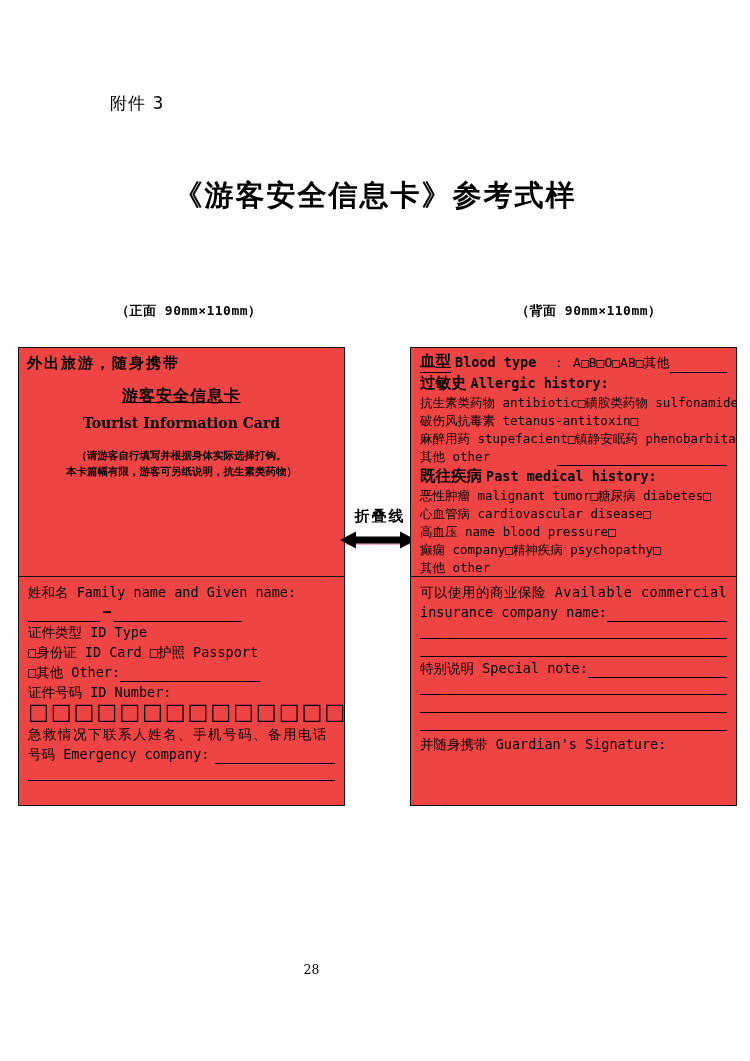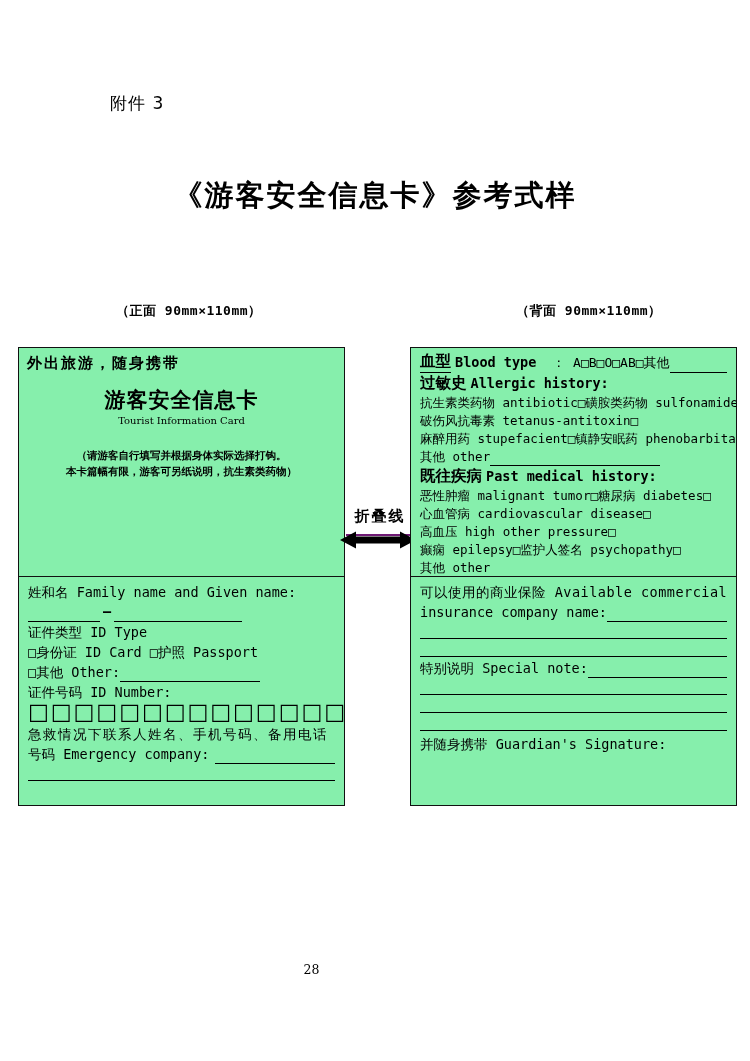--- a/index.html
+++ b/index.html
@@ -11,32 +11,32 @@
   
   .attachment{left:110px;top:92px;font-size:17px;letter-spacing:1px;}
   .doc-title{left:0;top:176px;width:750px;text-align:center;
     font-size:29px;font-weight:bold;letter-spacing:2px;}
   .caption{font-size:13px;font-weight:bold;letter-spacing:0.5px;
     font-family:"DejaVu Sans Mono","DejaVu Sans",sans-serif;}
   .caption-front{left:116px;top:302px;}
   .caption-back{left:516px;top:302px;}
   
   .card{top:347px;width:327px;height:459px;border:1.5px solid #111;
-    background:#86efac;box-sizing:border-box;}
+    background:#ef4444;box-sizing:border-box;}
   .card-front{left:18px;}
   .card-back{left:410px;}
   .card-upper{position:absolute;top:0;left:0;right:0;height:228px;overflow:hidden;}
   .card-lower{position:absolute;top:228px;left:0;right:0;bottom:0;
     border-top:1.5px solid #111;overflow:hidden;}
   
   .carry-note{left:8px;top:6px;font-size:15px;font-weight:bold;letter-spacing:2px;}
   .front-title-zh{left:0;top:38px;width:100%;text-align:center;
-    font-size:21px;font-weight:bold;letter-spacing:1px;}
+    font-size:16px;font-weight:bold;letter-spacing:1px;text-decoration:underline;}
   .front-title-en{left:0;top:67px;width:100%;text-align:center;
-    font-family:"DejaVu Serif",serif;font-size:10px;font-weight:normal;}
+    font-family:"DejaVu Serif",serif;font-size:14px;font-weight:bold;}
   .front-note{left:0;top:99px;width:100%;text-align:center;
     font-size:10.5px;font-weight:bold;line-height:16px;}
   
   .form{padding:5px 9px 0 9px;font-size:13.5px;
     font-family:"DejaVu Sans Mono","DejaVu Sans",sans-serif;}
   .row{height:20px;line-height:20px;white-space:nowrap;}
   .frow{display:flex;align-items:flex-end;}
   .uline{border-bottom:1px solid #000;display:inline-block;height:17px;}
   .fill{flex:1;}
   .blank-row{height:18px;}
@@ -45,25 +45,25 @@
   .boxes{height:22px;line-height:20px;font-size:22px;letter-spacing:2px;
     font-family:"DejaVu Sans",sans-serif;}
   
   .bform{padding:4px 9px 0 9px;font-family:"DejaVu Sans Mono","DejaVu Sans",sans-serif;}
   .hrow{height:21px;line-height:21px;display:flex;align-items:flex-end;white-space:nowrap;}
   .zh-head{font-size:15.5px;font-weight:bold;font-family:"DejaVu Sans",sans-serif;}
   .zh-underline{border-bottom:1.5px solid #000;}
   .en-head{font-size:13.5px;font-weight:bold;margin-left:4px;}
   .opts{font-size:13px;margin-left:16px;}
   .irow{height:18px;line-height:18px;font-size:12.5px;white-space:nowrap;}
-  .orow{display:flex;align-items:flex-end;}
+  .orow{display:flex;align-items:flex-end;justify-content:space-between;}
   .orow .uline{height:15px;}
   
   .fold-label{left:346px;top:507px;width:68px;text-align:center;font-size:15px;
-    font-weight:bold;letter-spacing:2px;border-bottom:2px solid #701a75;padding-bottom:8px;}
+    font-weight:bold;letter-spacing:2px;border-bottom:2px solid #f9a8d4;padding-bottom:17px;}
   .fold-arrow{left:337px;top:529px;}
   
   .page-num{left:0;top:962px;width:623px;text-align:center;font-size:12.5px;
     font-family:"DejaVu Serif",serif;}
 </style>
 </head>
 <body>
 
 <div class="abs attachment">附件 3</div>
 <div class="abs doc-title">《游客安全信息卡》参考式样</div>
@@ -130,22 +130,22 @@
     <div class="irow orow">
       <span>其他 other</span>
       <span class="uline" style="width:170px;"></span>
     </div>
     <div class="hrow">
       <span class="zh-head">既往疾病</span>
       <span class="en-head">Past medical history:</span>
     </div>
     <div class="irow">恶性肿瘤 malignant tumor□糖尿病 diabetes□</div>
     <div class="irow">心血管病 cardiovascular disease□</div>
-    <div class="irow">高血压 high other pressure□</div>
-    <div class="irow">癫痫 epilepsy□监护人签名 psychopathy□</div>
+    <div class="irow">高血压 name blood pressure□</div>
+    <div class="irow">癫痫 company□精神疾病 psychopathy□</div>
     <div class="irow orow">
       <span>其他 other</span>
       <span class="uline" style="width:170px;"></span>
     </div>
   </div>
   <div class="card-lower form">
     <div class="row" style="letter-spacing:0.5px;">可以使用的商业保险 Available commercial</div>
     <div class="row frow">
       <span>insurance company name:</span>
       <span class="uline fill"></span>

